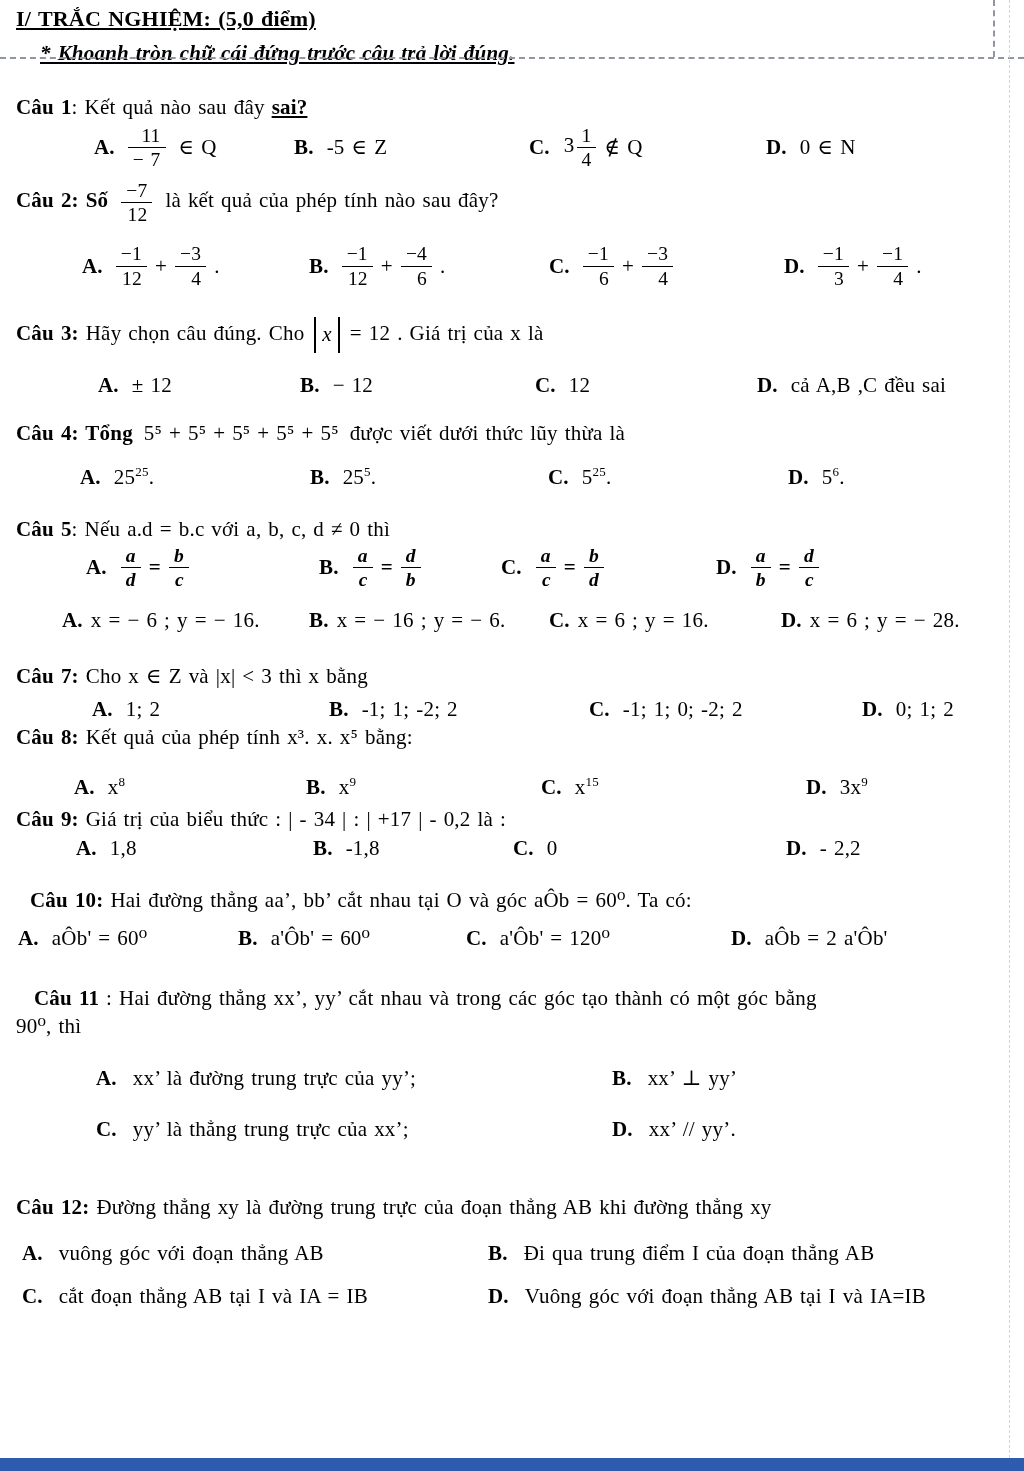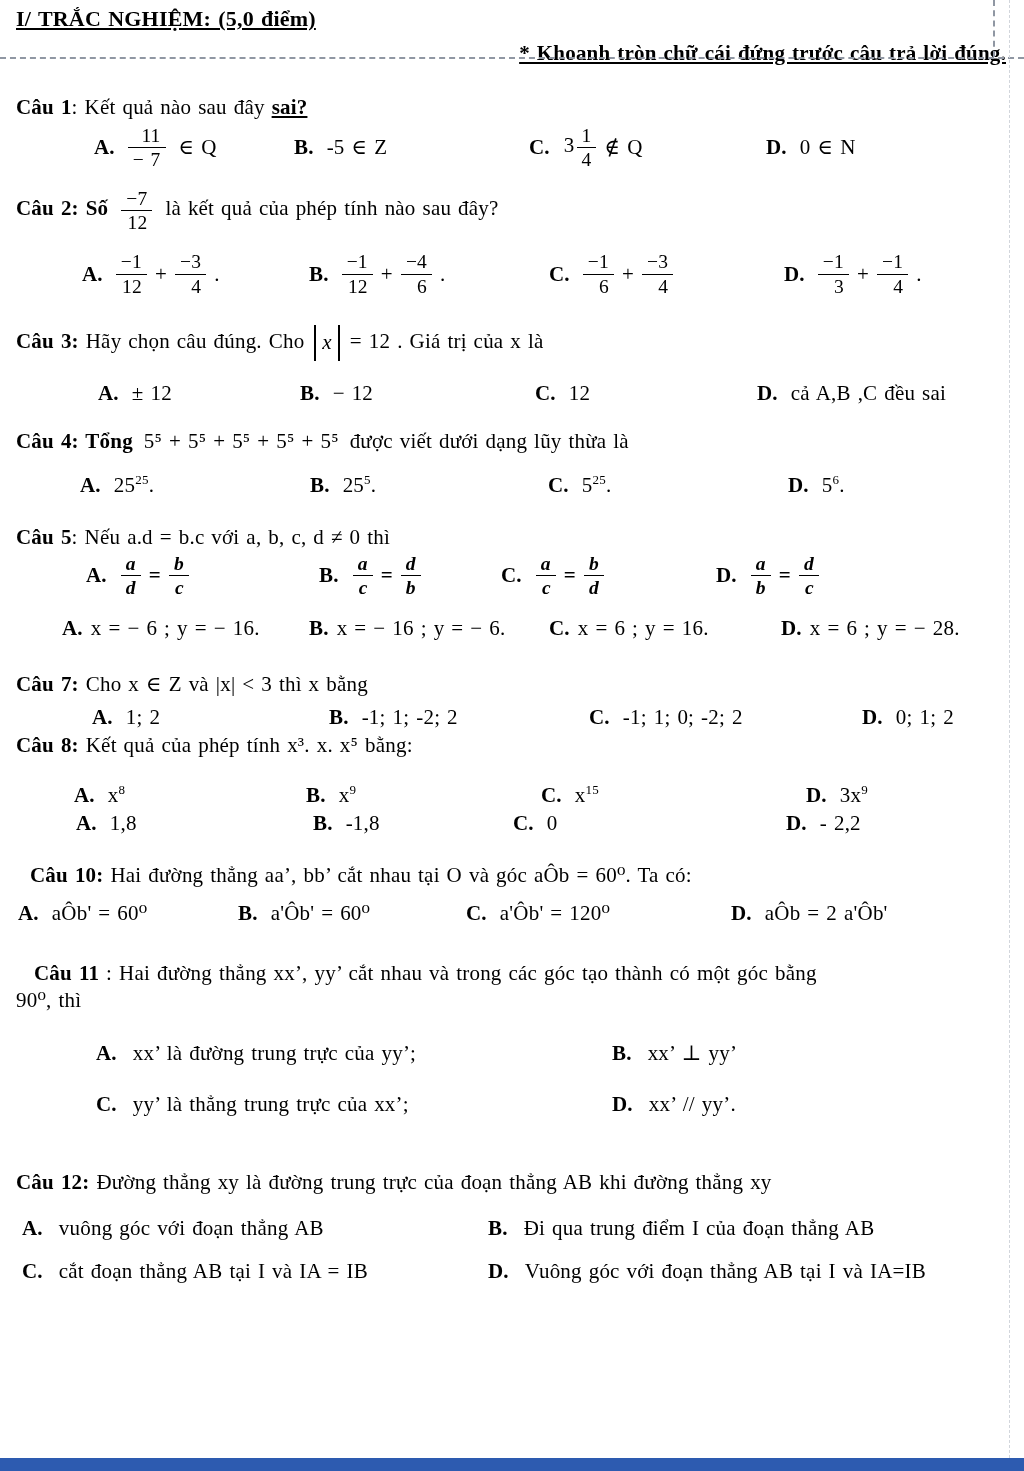--- a/index.html
+++ b/index.html
@@ -7,21 +7,21 @@
     width:1024px; height:1471px; background:#ffffff; color:#000;
     position:relative; overflow:hidden;
     font-family:"Liberation Serif","DejaVu Serif",serif;
     font-size:21px; letter-spacing:.2px; word-spacing:1.5px;
   }
   .page { padding:6px 18px 0 16px; position:relative; }
   .b { font-weight:bold; }
   .i { }
   .u { text-decoration:underline; }
   .title { font-size:22px; font-weight:bold; text-decoration:underline; }
-  .instruction { margin:9px 0 0 24px; font-weight:bold; text-decoration:underline;text-align:right; }
+  .instruction { margin:9px 0 0 24px; font-weight:bold; font-style:italic; text-decoration:underline; }
   .stem { line-height:1.3; }
   .frac { display:inline-block; vertical-align:middle; text-align:right; line-height:1.08; font-size:19.5px; }
   .frac .fn { display:block; padding:0 5px 1px; border-bottom:1.5px solid #000; }
   .frac .fd { display:block; padding:1px 5px 0; }
   .mathfrac .fn, .mathfrac .fd { font-style:italic; font-weight:bold; }
   sup { font-size:13px; line-height:0; }
   .row4 { display:grid; grid-template-columns:233px 238px 234px auto; padding-left:62px; align-items:center; }
   .row4 > .cell { display:flex; align-items:center; gap:13px; }
   .row4 > .cell.tight { gap:8px; }
   .row2 { display:grid; grid-template-columns:516px auto; padding-left:80px; }
@@ -63,21 +63,21 @@
       <span class="b" style="margin-right:6px">C.</span>
       <span class="pw"><span>3</span><span class="frac" style="margin-left:2px"><span class="fn">1</span><span class="fd">4</span></span></span>
       <span>∉ Q</span>
     </div>
     <div class="cell">
       <span class="b">D.</span>
       <span>0 ∈ N</span>
     </div>
   </div>
 
-  <div class="stem" style="margin-top:18px">
+  <div class="stem" style="margin-top:10px">
     <span class="b">Câu 2: Số</span>
     <span class="frac" style="margin:0 6px"><span class="fn">−7</span><span class="fd">12</span></span>
     <span>là kết quả của phép tính nào sau đây?</span>
   </div>
   <div class="row4" style="margin-top:18px;padding-left:66px;grid-template-columns:227px 240px 235px auto">
     <div class="cell tight">
       <span class="b" style="margin-right:5px">A.</span>
       <span class="frac">
           <span class="fn">−1</span>
           <span class="fd">12</span>
@@ -152,21 +152,21 @@
     </div>
     <div class="cell">
       <span class="b">D.</span>
       <span>cả A,B ,C  đều sai</span>
     </div>
   </div>
 
   <div class="stem" style="margin-top:22px">
     <span class="b">Câu 4: Tổng</span>
     <span style="margin:0 4px">5⁵ + 5⁵ + 5⁵ + 5⁵ + 5⁵</span>
-    <span> được viết dưới dạng lũy thừa là</span>
+    <span> được viết dưới thức lũy thừa là</span>
   </div>
   <div class="row4" style="margin-top:18px;padding-left:64px;grid-template-columns:230px 238px 240px auto">
     <div class="cell">
       <span class="b">A.</span>
       <span class="pw"><span>25</span><sup>25</sup><span>.</span></span>
     </div>
     <div class="cell">
       <span class="b">B.</span>
       <span class="pw"><span>25</span><sup>5</sup><span>.</span></span>
     </div>
@@ -290,20 +290,23 @@
     <div class="cell">
       <span class="b">C.</span>
       <span class="pw"><span>x</span><sup>15</sup></span>
     </div>
     <div class="cell">
       <span class="b">D.</span>
       <span class="pw"><span>3x</span><sup>9</sup></span>
     </div>
   </div>
 
+  <div class="stem" style="margin-top:6px">
+    <span class="b">Câu 9:</span><span> Giá trị của biểu thức : | - 34 | : | +17 | - 0,2 là :</span>
+  </div>
   <div class="row4" style="margin-top:3px;padding-left:60px;grid-template-columns:237px 200px 273px auto">
     <div class="cell">
       <span class="b">A.</span>
       <span>1,8</span>
     </div>
     <div class="cell">
       <span class="b">B.</span>
       <span>-1,8</span>
     </div>
     <div class="cell">

